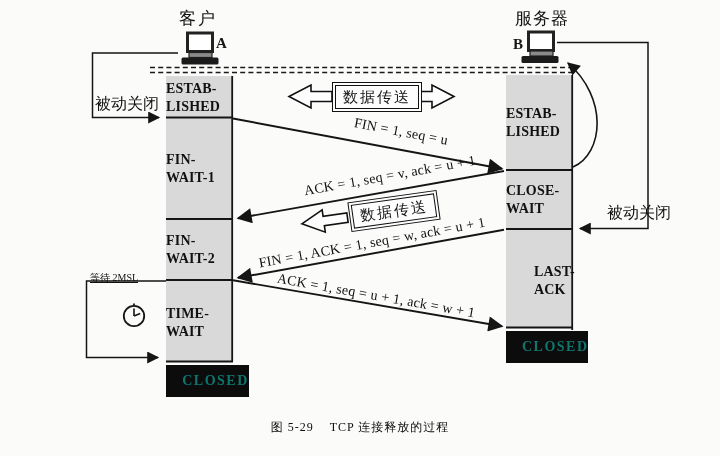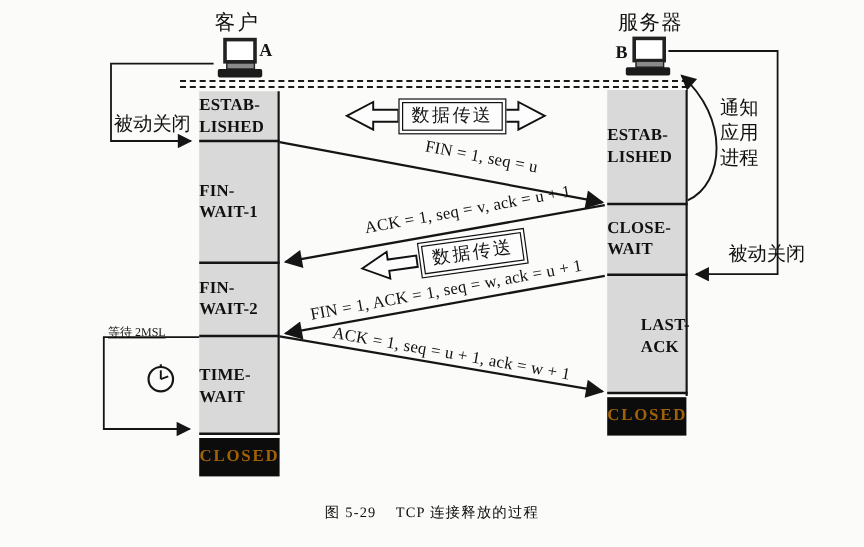--- a/index.html
+++ b/index.html
@@ -9,22 +9,22 @@
     overflow:hidden;
   }
   .abs{position:absolute;}
   .strip{background:#d9d9d9;}
   .state{
     width:66px;color:#111;
     font-weight:bold;font-size:14px;line-height:17.5px;letter-spacing:.2px;
   }
   .state span{display:block;}
   .closed-box{
-    background:#0c0c0c;color:#a16207;text-align:center;
-    font-weight:bold;font-size:14px;letter-spacing:1.5px;
+    background:#0c0c0c;color:#0f766e;text-align:center;
+    font-weight:bold;font-size:14px;letter-spacing:1.5px;padding-left:16px;
   }
   .closed-box span{display:block;}
   .cn{font-size:16px;line-height:20px;white-space:nowrap;color:#111;}
   .host-label{font-size:17px;letter-spacing:2px;}
   .host-letter{font-size:15px;font-weight:bold;}
   .notify{line-height:21px;text-align:left;}
   .notify span{display:block;}
   .msg-label{
     font-size:14px;white-space:nowrap;color:#111;letter-spacing:.2px;
     transform-origin:center center;
@@ -156,25 +156,20 @@
     <span>LAST-</span>
     <span>ACK</span>
   </div>
   <div class="abs closed-box" style="left:506px;top:331px;width:66px;height:32px;line-height:32px;">
     <span>CLOSED</span>
   </div>
 
   <div class="abs cn" style="left:95px;top:94px;">被动关闭</div>
   <div class="abs cn" style="left:90px;top:268px;font-size:10px;text-decoration:underline;">等待 2MSL</div>
   <div class="abs cn" style="left:583px;top:203px;margin-left:24px;">被动关闭</div>
-  <div class="abs cn notify" style="left:600px;top:80px;">
-    <span>通知</span>
-    <span>应用</span>
-    <span>进程</span>
-  </div>
 
   <div class="abs data-box" style="left:332px;top:82px;">
     <div class="data-box-inner">数据传送</div>
   </div>
   <div class="abs data-box" style="left:349px;top:196px;transform:rotate(-8deg);">
     <div class="data-box-inner">数据传送</div>
   </div>
 
   <div class="abs msg-label" style="left:401px;top:132px;transform:translate(-50%,-50%) rotate(10.8deg);">FIN = 1, seq = u</div>
   <div class="abs msg-label" style="left:390px;top:176px;transform:translate(-50%,-50%) rotate(-10.2deg);">ACK = 1, seq = v, ack = u + 1</div>

